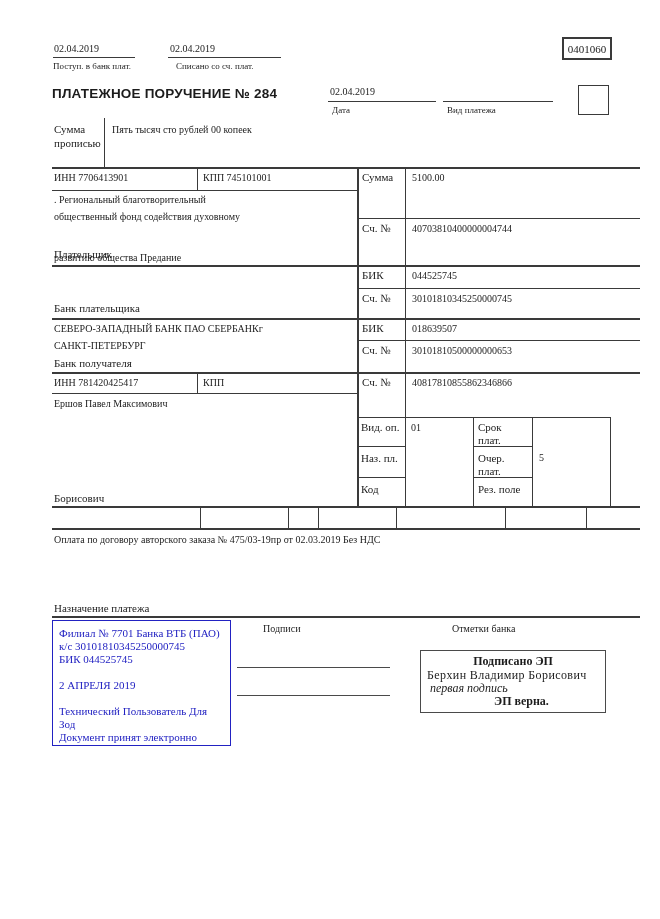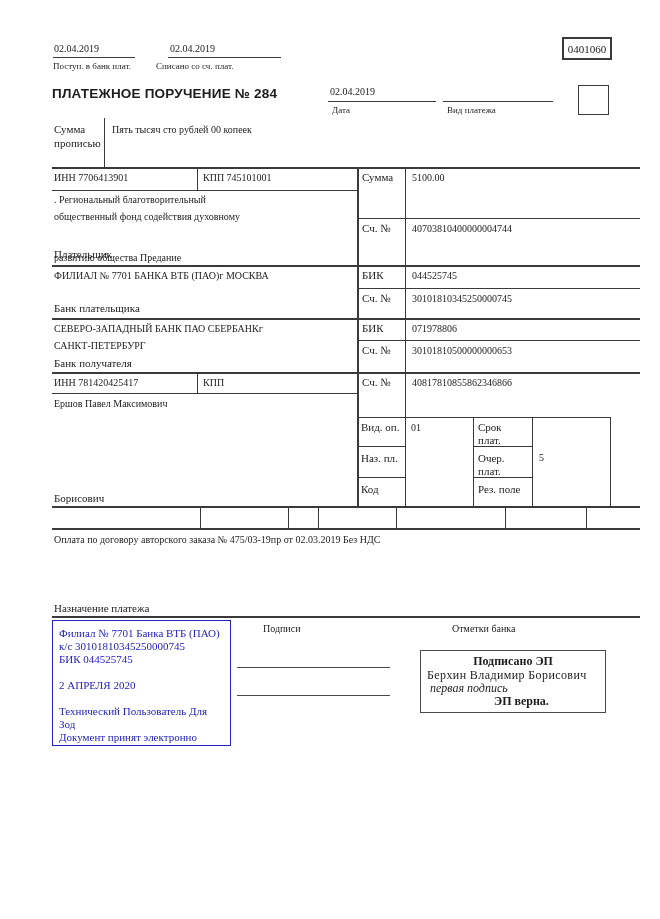--- a/index.html
+++ b/index.html
@@ -40,21 +40,21 @@
 <body>
 
 <div class="page">
 
   <div class="abs t12" style="left:54px;top:42px;">02.04.2019</div>
   <div class="hl" style="left:53px;top:57px;width:82px;"></div>
   <div class="abs t9" style="left:53px;top:61px;">Поступ. в банк плат.</div>
 
   <div class="abs t12" style="left:170px;top:42px;">02.04.2019</div>
   <div class="hl" style="left:168px;top:57px;width:113px;"></div>
-  <div class="abs t9" style="left:156px;top:61px;">Списано со сч. плат.</div>
+  <div class="abs t9" style="left:176px;top:61px;">Списано со сч. плат.</div>
 
   <div class="codebox">
     <span>0401060</span>
   </div>
 
   <div class="abs title" style="left:52px;top:86px;">ПЛАТЕЖНОЕ ПОРУЧЕНИЕ № 284</div>
 
   <div class="abs t12" style="left:330px;top:85px;">02.04.2019</div>
   <div class="hl" style="left:328px;top:101px;width:108px;"></div>
   <div class="abs t9" style="left:332px;top:105px;">Дата</div>
@@ -81,35 +81,34 @@
   <div class="abs t11" style="left:54px;top:248px;">Плательщик</div>
 
   <div class="abs t11" style="left:362px;top:171px;">Сумма</div>
   <div class="abs t12" style="left:412px;top:171px;">5100.00</div>
   <div class="hl" style="left:357px;top:218px;width:283px;"></div>
   <div class="abs t11" style="left:362px;top:222px;">Сч. №</div>
   <div class="abs t12" style="left:412px;top:222px;">40703810400000004744</div>
 
   <div class="hl2" style="left:52px;top:265px;width:588px;"></div>
 
-  <div class="abs t12" style="left:54px;top:269px;">ФИЛИАЛ № 7701 БАНКА ВТБ (ПАО)г МОСКВА</div>
   <div class="abs t11" style="left:54px;top:302px;">Банк плательщика</div>
   <div class="abs t11" style="left:362px;top:269px;">БИК</div>
   <div class="abs t12" style="left:412px;top:269px;">044525745</div>
   <div class="hl" style="left:357px;top:288px;width:283px;"></div>
   <div class="abs t11" style="left:362px;top:292px;">Сч. №</div>
   <div class="abs t12" style="left:412px;top:292px;">30101810345250000745</div>
 
   <div class="hl2" style="left:52px;top:318px;width:588px;"></div>
 
   <div class="abs t12" style="left:54px;top:322px;">СЕВЕРО-ЗАПАДНЫЙ БАНК ПАО СБЕРБАНКг</div>
   <div class="abs t12" style="left:54px;top:339px;">САНКТ-ПЕТЕРБУРГ</div>
   <div class="abs t11" style="left:54px;top:357px;">Банк получателя</div>
   <div class="abs t11" style="left:362px;top:322px;">БИК</div>
-  <div class="abs t12" style="left:412px;top:322px;">071978806</div>
+  <div class="abs t12" style="left:412px;top:322px;">018639507</div>
   <div class="hl" style="left:357px;top:340px;width:283px;"></div>
   <div class="abs t11" style="left:362px;top:344px;">Сч. №</div>
   <div class="abs t12" style="left:412px;top:344px;">30101810500000000653</div>
 
   <div class="hl2" style="left:52px;top:372px;width:588px;"></div>
 
   <div class="abs t12" style="left:54px;top:376px;">ИНН 781420425417</div>
   <div class="vl" style="left:197px;top:372px;height:21px;"></div>
   <div class="abs t12" style="left:203px;top:376px;">КПП</div>
   <div class="hl" style="left:52px;top:393px;width:305px;"></div>
@@ -152,21 +151,21 @@
   <div class="abs t12" style="left:263px;top:622px;">Подписи</div>
   <div class="abs t12" style="left:452px;top:622px;">Отметки банка</div>
 
   <div class="sigline" style="left:237px;top:667px;width:153px;"></div>
   <div class="sigline" style="left:237px;top:695px;width:153px;"></div>
 
   <div class="stamp">
     <div class="sline" style="top:6px;">Филиал № 7701 Банка ВТБ (ПАО)</div>
     <div class="sline" style="top:19px;">к/с 30101810345250000745</div>
     <div class="sline" style="top:32px;">БИК 044525745</div>
-    <div class="sline" style="top:58px;">2 АПРЕЛЯ 2020</div>
+    <div class="sline" style="top:58px;">2 АПРЕЛЯ 2019</div>
     <div class="sline" style="top:84px;">Технический Пользователь Для</div>
     <div class="sline" style="top:97px;">Зод</div>
     <div class="sline" style="top:110px;">Документ принят электронно</div>
   </div>
 
   <div class="markbox">
     <div class="mline b" style="left:0;right:0;top:4px;text-align:center;">Подписано ЭП</div>
     <div class="mline" style="left:6px;top:18px;letter-spacing:.4px;">Берхин Владимир Борисович</div>
     <div class="mline i" style="left:9px;top:31px;">первая подпись</div>
     <div class="mline b" style="left:73px;top:44px;">ЭП верна.</div>

